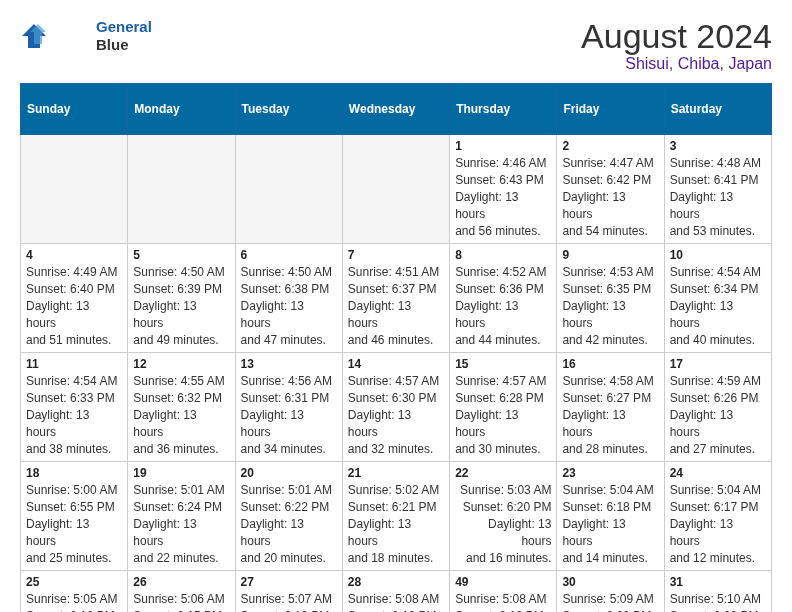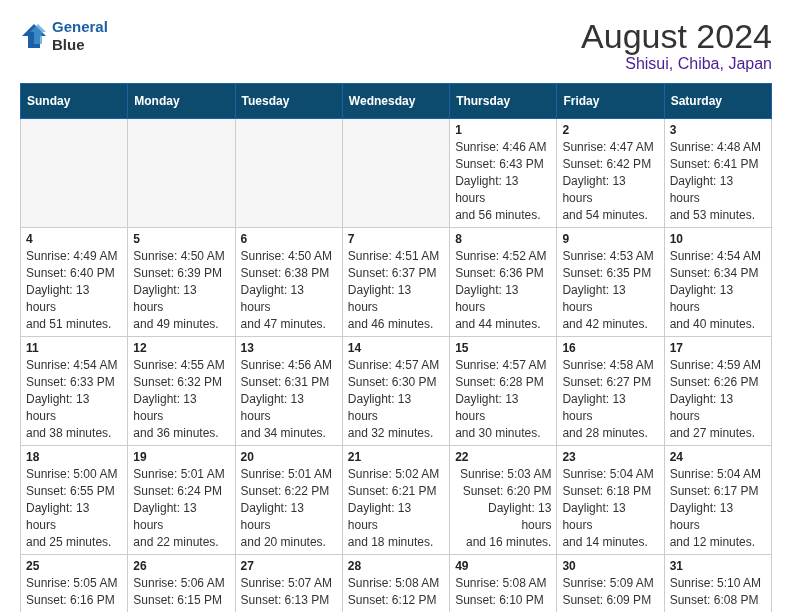--- a/index.html
+++ b/index.html
@@ -26,20 +26,21 @@
     .logo {
       display: flex;
       align-items: center;
       gap: 4px;
     }
     .logo-text {
       font-size: 15px;
       font-weight: bold;
       color: #333;
       line-height: 1.2;
+      margin-left: 44px;
     }
     .logo-text span {
       color: #1a5fa8;
     }
     .logo-icon {
       width: 28px;
       height: 28px;
     }
     .title-block {
       text-align: right;
@@ -55,24 +56,24 @@
       color: #4c1d95;
     }
     .calendar {
       flex: 1;
       border: 1px solid #ccc;
       border-collapse: collapse;
       width: 100%;
       table-layout: fixed;
     }
     .calendar th {
-      background: #0c4a6e;
+      background: #0369a1;
       color: #fff;
       text-align: left;
-      padding: 10px 6px;
+      padding: 18px 6px;
       font-size: 12px;
       font-weight: bold;
       border: 1px solid #1a5fa8;
     }
     .calendar td {
       vertical-align: top;
       border: 1px solid #ccc;
       padding: 4px 5px;
       font-size: 9.5px;
       color: #333;

